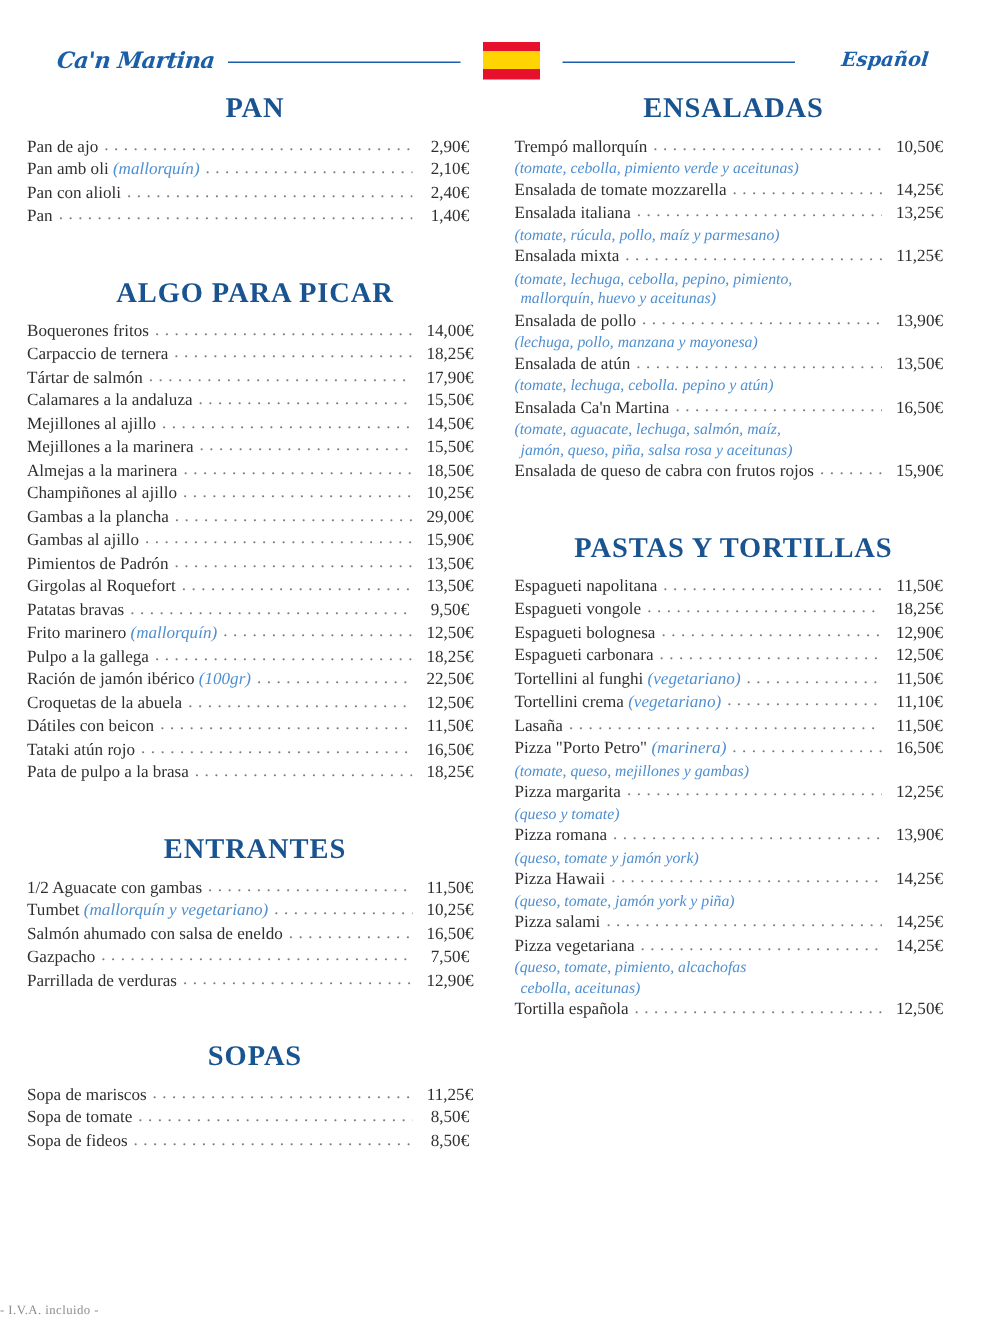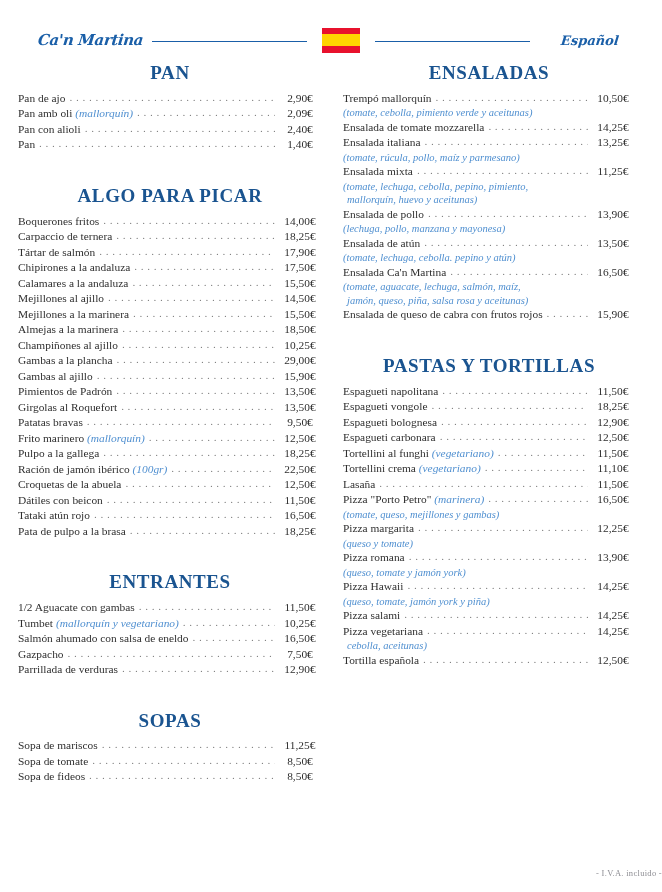--- a/index.html
+++ b/index.html
@@ -97,21 +97,21 @@
     font-style:italic;
     font-size:10.5px;line-height:13.5px;
     color:#4f8fd0;
     white-space:nowrap;
   }
   .desc.indent{padding-left:4px;}
 
   
   .footer{
     position:absolute;left:0;bottom:14px;width:662px;
-    text-align:right;
+    text-align:left;
     font-size:8.5px;color:#8d8d93;
     letter-spacing:0.3px;
   }
 </style>
 </head>
 <body>
 
 <div class="page">
 
   <div class="header">
@@ -131,21 +131,21 @@
         <div class="section">
           <div class="section-title">PAN</div>
           <div class="item">
             <span class="item-name"><span>Pan de ajo</span></span>
             <span class="dots"></span>
             <span class="price">2,90€</span>
           </div>
           <div class="item">
             <span class="item-name"><span>Pan amb oli </span><span class="note">(mallorquín)</span></span>
             <span class="dots"></span>
-            <span class="price">2,09€</span>
+            <span class="price">2,10€</span>
           </div>
           <div class="item">
             <span class="item-name"><span>Pan con alioli</span></span>
             <span class="dots"></span>
             <span class="price">2,40€</span>
           </div>
           <div class="item">
             <span class="item-name"><span>Pan</span></span>
             <span class="dots"></span>
             <span class="price">1,40€</span>
@@ -160,25 +160,20 @@
           </div>
           <div class="item">
             <span class="item-name"><span>Carpaccio de ternera</span></span>
             <span class="dots"></span>
             <span class="price">18,25€</span>
           </div>
           <div class="item">
             <span class="item-name"><span>Tártar de salmón</span></span>
             <span class="dots"></span>
             <span class="price">17,90€</span>
-          </div>
-          <div class="item">
-            <span class="item-name"><span>Chipirones a la andaluza</span></span>
-            <span class="dots"></span>
-            <span class="price">17,50€</span>
           </div>
           <div class="item">
             <span class="item-name"><span>Calamares a la andaluza</span></span>
             <span class="dots"></span>
             <span class="price">15,50€</span>
           </div>
           <div class="item">
             <span class="item-name"><span>Mejillones al ajillo</span></span>
             <span class="dots"></span>
             <span class="price">14,50€</span>
@@ -422,20 +417,21 @@
           <div class="item">
             <span class="item-name"><span>Pizza salami</span></span>
             <span class="dots"></span>
             <span class="price">14,25€</span>
           </div>
           <div class="item">
             <span class="item-name"><span>Pizza vegetariana</span></span>
             <span class="dots"></span>
             <span class="price">14,25€</span>
           </div>
+          <div class="desc">(queso, tomate, pimiento, alcachofas</div>
           <div class="desc indent"> cebolla, aceitunas)</div>
           <div class="item">
             <span class="item-name"><span>Tortilla española</span></span>
             <span class="dots"></span>
             <span class="price">12,50€</span>
           </div>
         </div>
       </div>
   </div>
 

